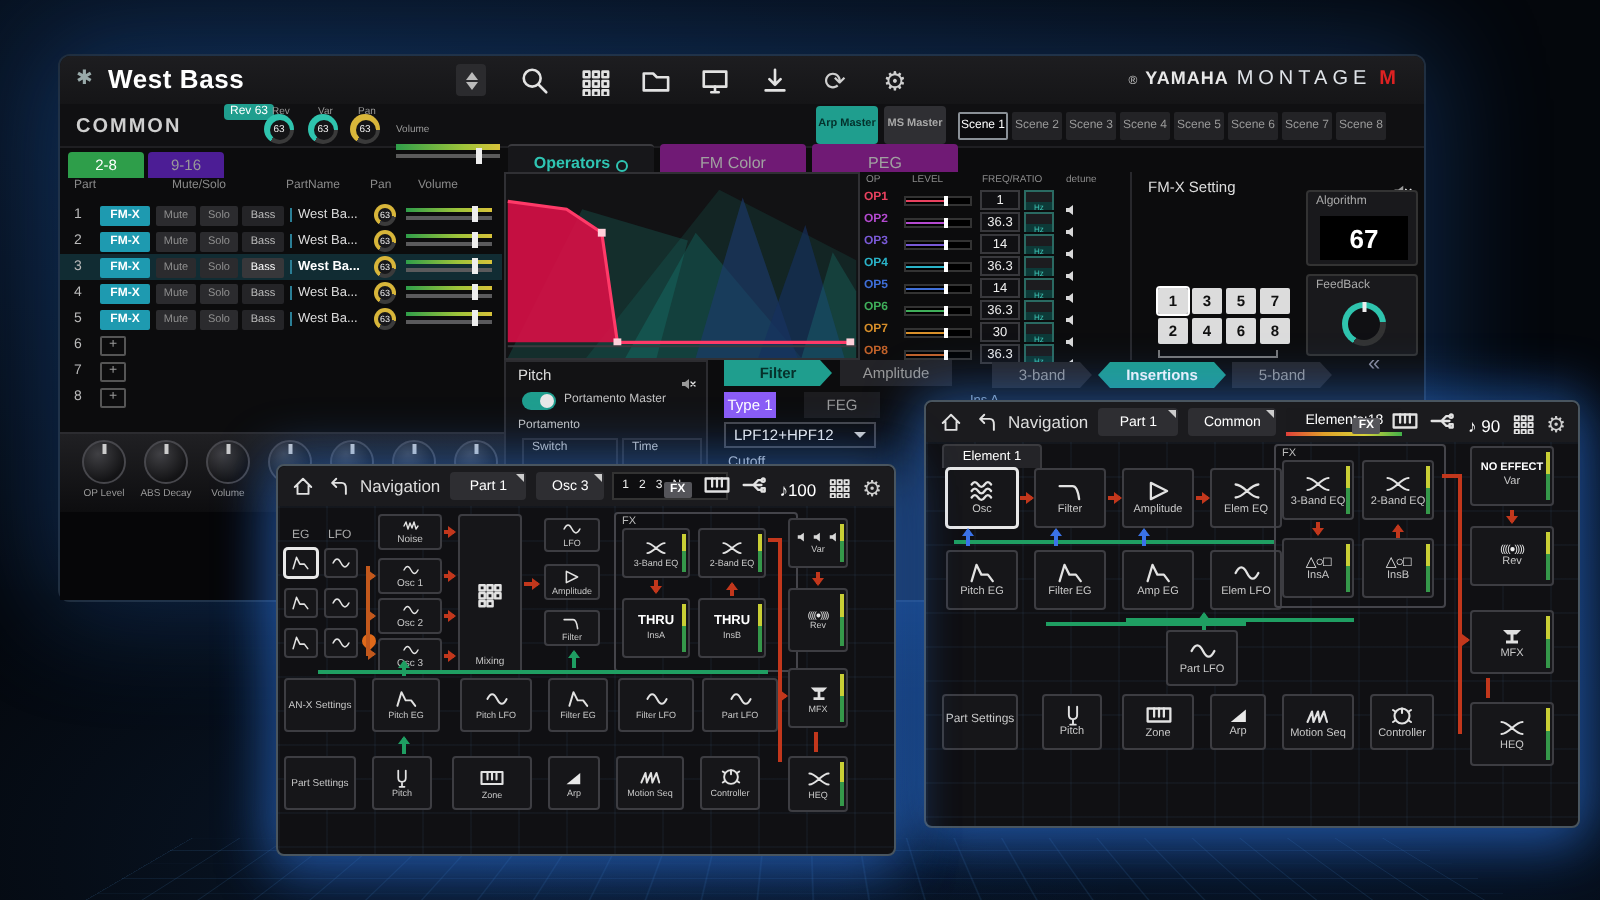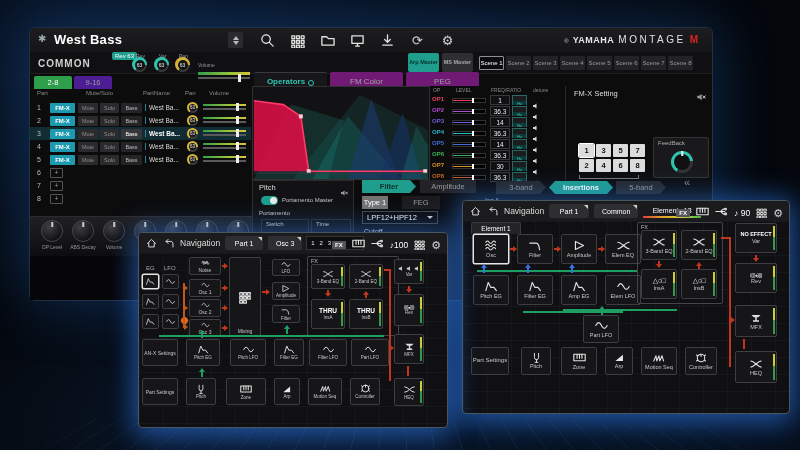--- a/index.html
+++ b/index.html
@@ -587,20 +587,24 @@
       <span class="spk"><svg width="8" height="8" viewBox="0 0 16 16">
             <use href="#i-spk"></use>
           </svg></span>
     </div>
 
     <div class="fmx">
       <span class="t">FM-X Setting</span>
       <span style="position:absolute;right:6px;top:2px"><svg width="10" height="10" viewBox="0 0 16 16">
             <use href="#i-spkx"></use>
           </svg></span>
+      <div class="algbox">
+        <span class="l">Algorithm</span>
+        <span class="v">67</span>
+      </div>
       <div class="fbbox">
         <span class="l">FeedBack</span>
         <span class="fbk">
             <i></i>
           </span>
       </div>
       <span class="opbx sel" style="left:13px;top:58px">1</span>
       <span class="opbx" style="left:30px;top:58px">3</span>
       <span class="opbx" style="left:47px;top:58px">5</span>
       <span class="opbx" style="left:64px;top:58px">7</span>
@@ -623,21 +627,21 @@
         <span class="pb-lbl" style="left:4px;top:1px">Switch</span>
         <span class="tgl" style="left:8px;top:14px"></span>
       </span>
       <span class="subbx" style="left:58px;top:38px;width:40px;height:38px">
         <span class="pb-lbl" style="left:4px;top:1px">Time</span>
         <span class="tknob" style="left:10px;top:13px"></span>
       </span>
     </div>
     <span class="ftab atab" style="left:332px;top:152px;width:54px;background:#1f9e8e;color:#06302b;font-weight:bold">Filter</span>
     <span class="ftab" style="left:390px;top:152px;width:56px;background:#232327;color:#999">Amplitude</span>
-    <span class="ftab" style="left:332px;top:168px;width:26px;background:#737373;color:#fff">Type 1</span>
+    <span class="ftab" style="left:332px;top:168px;width:26px;background:#8b5cf6;color:#fff">Type 1</span>
     <span class="ftab" style="left:372px;top:168px;width:38px;background:#1c1c1f;color:#999">FEG</span>
     <span class="drop">
       <span>LPF12+HPF12</span>
       <span class="caret"></span>
     </span>
     <span class="pb-lbl" style="left:334px;top:200px;font-size:7px">Cutoff</span>
     <span class="ftab atab" style="left:466px;top:153px;width:50px;background:#26262a;color:#999">3-band</span>
     <span class="ftab atab2" style="left:519px;top:153px;width:64px;background:#1f9e8e;color:#fff;font-weight:bold">Insertions</span>
     <span class="ftab atab" style="left:586px;top:153px;width:50px;background:#26262a;color:#999">5-band</span>
     <span class="pb-lbl" style="left:455px;top:169px;font-size:6.5px;color:#9ab">Ins A</span>

